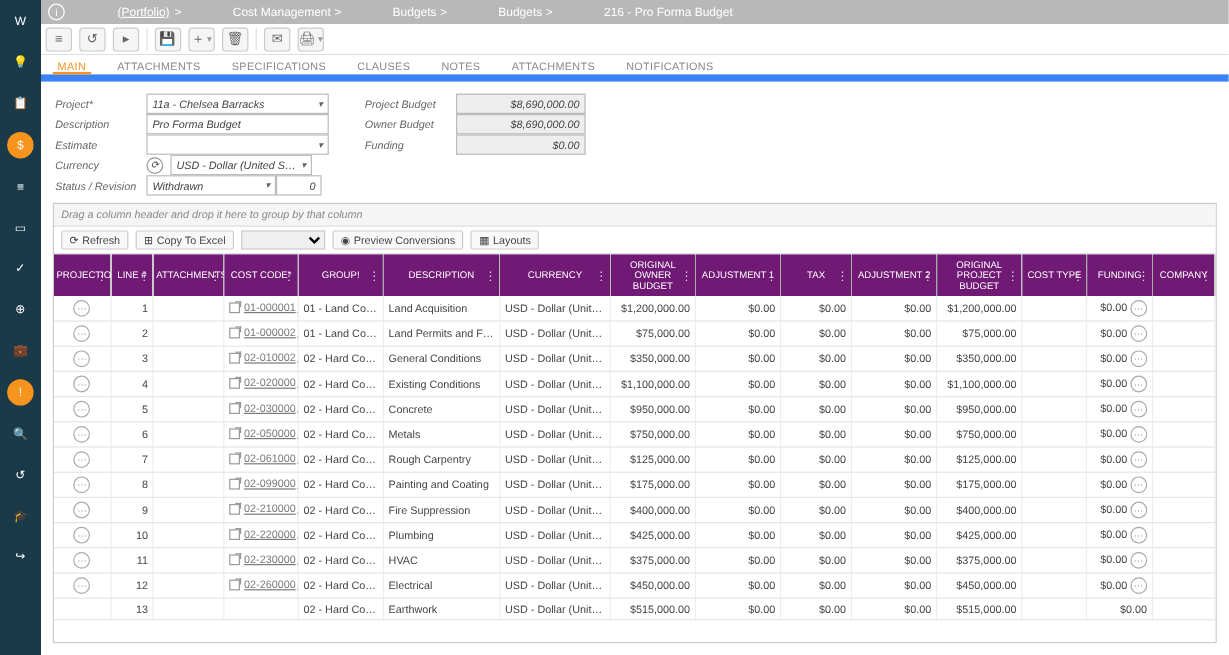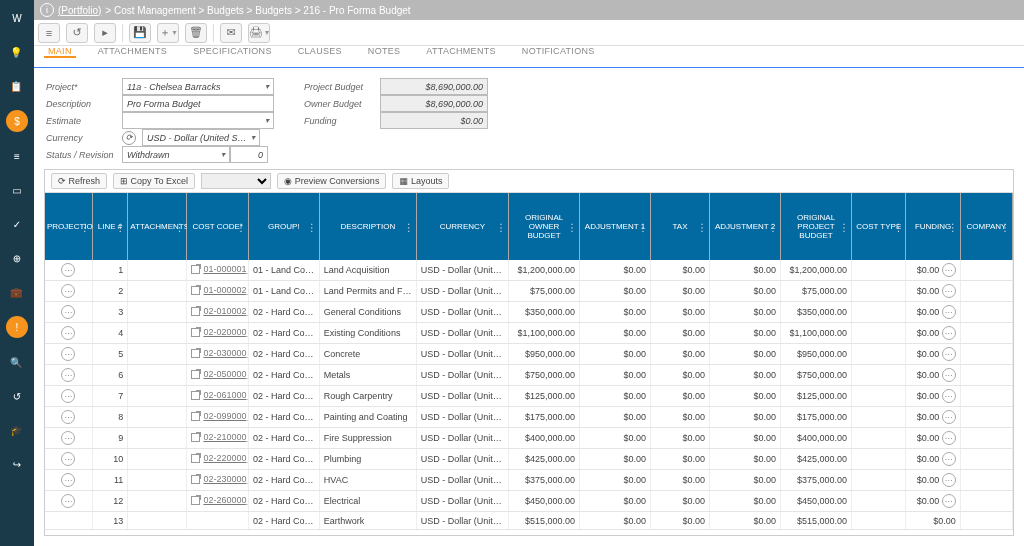--- a/index.html
+++ b/index.html
@@ -6,30 +6,30 @@
 body { font-size: 10px; color: #444; background: #fff; width: 1024px; height: 546px; overflow: hidden; }
 
 .main-sidebar { position: fixed; left: 0; top: 0; width: 34px; height: 100%; background: #1a3a4a; display: flex; flex-direction: column; align-items: center; padding-top: 8px; gap: 14px; z-index: 100; }
 .main-sidebar .sb-icon { width: 20px; height: 20px; color: #fff; display: flex; align-items: center; justify-content: center; cursor: pointer; }
 .main-sidebar .sb-icon.active { background: #f7941e; border-radius: 50%; width: 22px; height: 22px; }
 
 .content { margin-left: 34px; width: calc(1024px - 34px); height: 100%; display: flex; flex-direction: column; }
 
 .breadcrumb-bar { background: #b8b8b8; height: 20px; display: flex; align-items: center; padding: 0 6px; color: #fff; font-size: 10px; gap: 4px; }
 .breadcrumb-bar .info-ic { width: 14px; height: 14px; border: 1px solid #fff; border-radius: 50%; display: flex; align-items: center; justify-content: center; font-size: 9px; }
-.breadcrumb-bar .crumb { cursor: pointer; }
+.breadcrumb-bar .crumb { cursor: pointer; margin-left: 40px; }
 .breadcrumb-bar .crumb u { text-decoration: underline; }
 
 .toolbar { height: 26px; background: #fff; border-bottom: 1px solid #ddd; display: flex; align-items: center; padding: 0 4px; gap: 6px; }
 .toolbar .tb-btn { width: 22px; height: 20px; border: 1px solid #ccc; border-radius: 3px; display: flex; align-items: center; justify-content: center; cursor: pointer; background: #f5f5f5; font-size: 11px; color: #666; }
 .toolbar .rec-select { height: 20px; border: 1px solid #ccc; font-size: 10px; padding: 0 4px; min-width: 160px; display: flex; align-items: center; justify-content: space-between; background: #fff; }
 .toolbar .divider { width: 1px; height: 18px; background: #ddd; }
 .toolbar .dd { font-size: 8px; color: #999; margin-left: 2px; }
 
-.tabs { height: 22px; background: #fff; border-bottom: 1px solid #3b82f6; display: flex; align-items: flex-start; padding-left: 10px; gap: 18px; }
+.tabs { height: 22px; background: #fff; border-bottom: 6px solid #3b82f6; display: flex; align-items: flex-end; padding-left: 10px; gap: 18px; }
 .tabs .tab { font-size: 9px; color: #888; letter-spacing: 0.3px; display: flex; align-items: center; cursor: pointer; padding: 0 4px; border-bottom: 2px solid transparent; }
 .tabs .tab.active { color: #f7941e; border-bottom-color: #f7941e; }
 
 .form-area { padding: 10px 12px 6px; display: flex; gap: 30px; }
 .form-col { display: flex; flex-direction: column; gap: 0; font-style: italic; }
 .form-row { display: flex; align-items: center; gap: 6px; }
 .form-row label { width: 70px; font-size: 9px; color: #666; }
 .form-row .inp { height: 17px; border: 1px solid #bbb; font-size: 9px; padding: 0 4px; background: #fff; display: flex; align-items: center; justify-content: space-between; }
 .form-row .inp.w1 { width: 152px; }
 .form-row .inp.num { width: 108px; text-align: right; justify-content: flex-end; background: #eee; }
@@ -39,21 +39,21 @@
 .form-row .split-inp .inp:last-child { width: 38px; text-align: right; justify-content: flex-end; }
 .form-row .spin-ic { width: 14px; height: 14px; border: 1px solid #999; border-radius: 50%; display: flex; align-items: center; justify-content: center; font-size: 8px; cursor: pointer; }
 
 .grid-wrap { margin: 0 10px 10px; border: 1px solid #ccc; flex: 1; overflow: auto; }
 .grid-wrap .group-bar { background: #f5f5f5; border-bottom: 1px solid #ddd; padding: 4px 6px; font-size: 9px; color: #888; font-style: italic; }
 .grid-wrap .grid-toolbar { background: #fff; border-bottom: 1px solid #ddd; padding: 3px 6px; display: flex; align-items: center; gap: 6px; font-size: 9px; }
 .grid-wrap .gt-btn { border: 1px solid #ccc; border-radius: 2px; padding: 2px 6px; cursor: pointer; background: #f8f8f8; display: flex; align-items: center; gap: 3px; }
 .grid-wrap .gt-select { border: 1px solid #ccc; height: 16px; width: 70px; }
 
 table.grid { width: 100%; border-collapse: collapse; table-layout: fixed; }
-table.grid thead th { background: #0369a1; color: #fff; font-size: 8px; font-weight: normal; padding: 20px 2px; border-right: 1px solid #aaa; text-align: center; vertical-align: middle; position: relative; height: 30px; }
+table.grid thead th { background: #701a75; color: #fff; font-size: 8px; font-weight: normal; padding: 4px 2px; border-right: 1px solid #aaa; text-align: center; vertical-align: middle; position: relative; height: 30px; }
 table.grid thead th .menu-dots { position: absolute; right: 2px; top: 50%; transform: translateY(-50%); font-size: 10px; color: #ddd; cursor: pointer; }
 table.grid tbody td { border-bottom: 1px solid #e5e5e5; border-right: 1px solid #eee; font-size: 9px; padding: 3px 4px; height: 18px; white-space: nowrap; overflow: hidden; text-overflow: ellipsis; }
 table.grid tbody td.r { text-align: right; }
 table.grid tbody td.c { text-align: center; }
 table.grid .row-menu { width: 14px; height: 14px; border: 1px solid #aaa; border-radius: 50%; display: inline-flex; align-items: center; justify-content: center; font-size: 8px; color: #888; cursor: pointer; }
 table.grid .cc-link { color: #7a7a7a; text-decoration: underline; cursor: pointer; display: inline-flex; align-items: center; gap: 3px; }
 table.grid .ext-ic { width: 9px; height: 9px; border: 1px solid #999; display: inline-block; position: relative; }
 table.grid .ext-ic::after { content: ""; position: absolute; right: -2px; top: -2px; width: 4px; height: 4px; border-top: 1px solid #999; border-right: 1px solid #999; }
 </style>
 </head>
@@ -158,20 +158,21 @@
           <div class="inp num">$8,690,000.00</div>
         </div>
       <div class="form-row">
           <label>Funding</label>
           <div class="inp num">$0.00</div>
         </div>
     </div>
   </div>
 
   <div class="grid-wrap">
+    <div class="group-bar">Drag a column header and drop it here to group by that column</div>
     <div class="grid-toolbar">
       <div class="gt-btn">
           <span>⟳</span>
           <span>Refresh</span>
         </div>
       <div class="gt-btn">
           <span>⊞</span>
           <span>Copy To Excel</span>
         </div>
       <select class="gt-select"></select>

